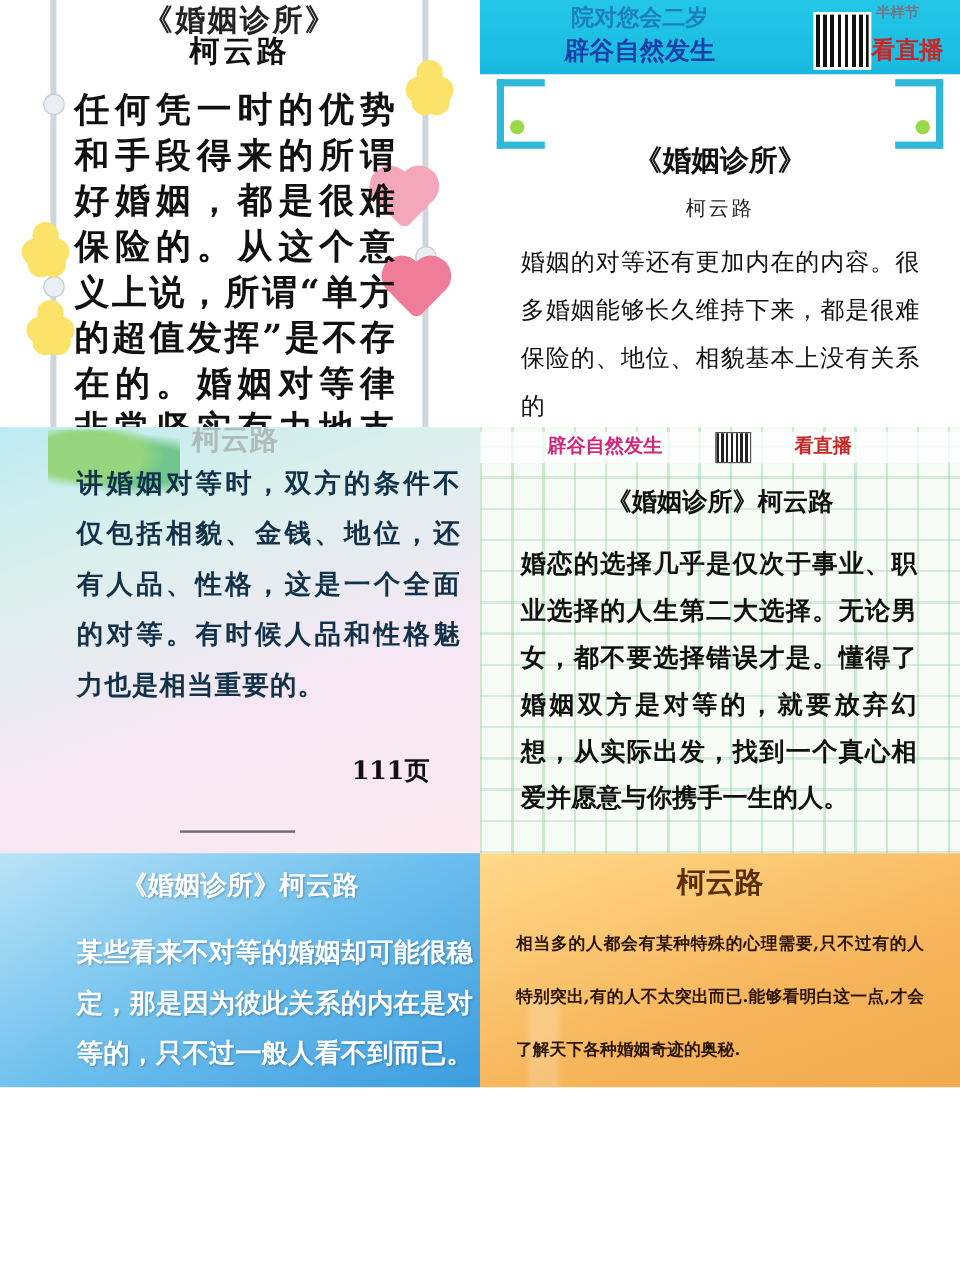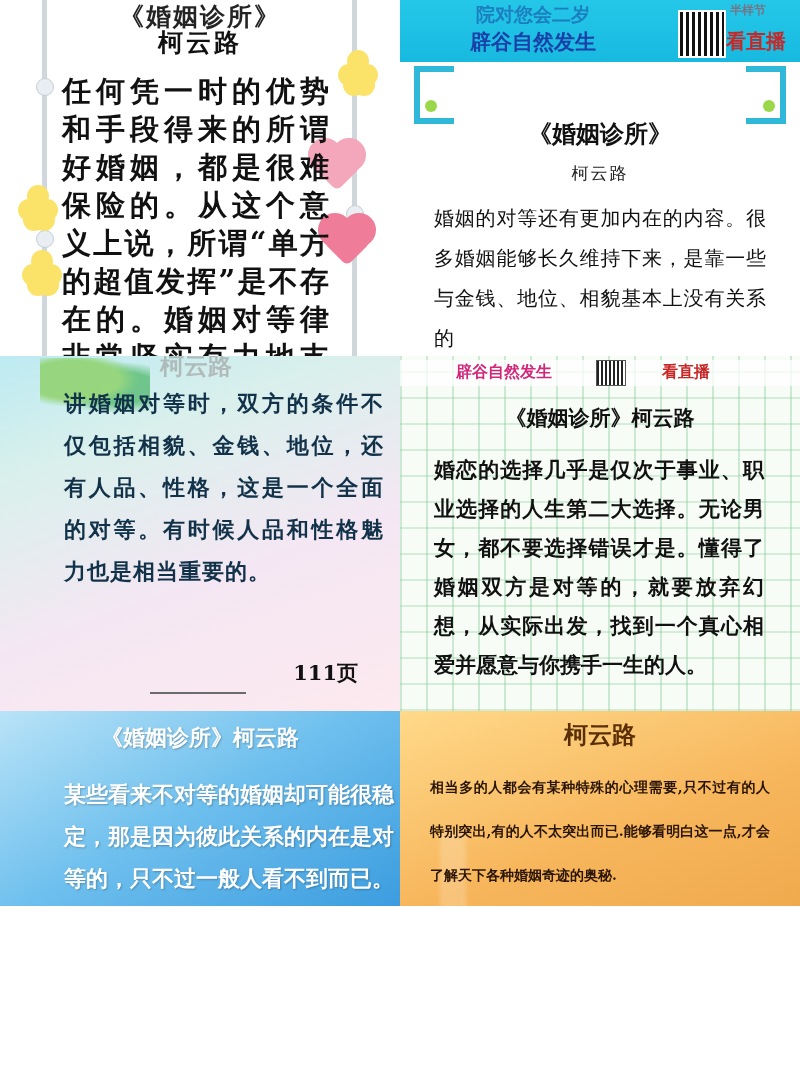--- a/index.html
+++ b/index.html
@@ -259,21 +259,21 @@
     font-weight: bold;
     line-height: 42px;
     color: #12324a;
     text-align: justify;
     letter-spacing: 1px;
     margin-left: 24px;
   }
   .c3 .c3page {
     position: absolute;
     right: 42px;
-    top: 303px;
+    top: 272px;
     font-family: "DejaVu Serif", serif;
     font-size: 21px;
     font-weight: bold;
     color: #111;
   }
   .c3 .underline {
     position: absolute;
     left: 150px;
     top: 336px;
     width: 96px;
@@ -469,21 +469,21 @@
     <div class="qr"></div>
     <div class="live1">半样节</div>
     <div class="live2">看直播</div>
     <div class="frame"></div>
     <div class="bracketL"></div>
     <div class="bracketR"></div>
     <div class="dot dotL"></div>
     <div class="dot dotR"></div>
     <div class="c2title">《婚姻诊所》</div>
     <div class="c2author">柯云路</div>
-    <div class="c2body indent">婚姻的对等还有更加内在的内容。很多婚姻能够长久维持下来，是靠一些与金钱、地位、相貌基本上没有关系的</div>
+    <div class="c2body indent">婚姻的对等还有更加内在的内容。很多婚姻能够长久维持下来，都是很难保险的、地位、相貌基本上没有关系的</div>
   </div>
 
   <div class="cell c3">
     <div class="leaf"></div>
     <div class="ghost">柯云路</div>
     <div class="c3body">讲婚姻对等时，双方的条件不仅包括相貌、金钱、地位，还有人品、性格，这是一个全面的对等。有时候人品和性格魅力也是相当重要的。</div>
     <div class="c3page">111页</div>
     <div class="underline"></div>
   </div>
 

